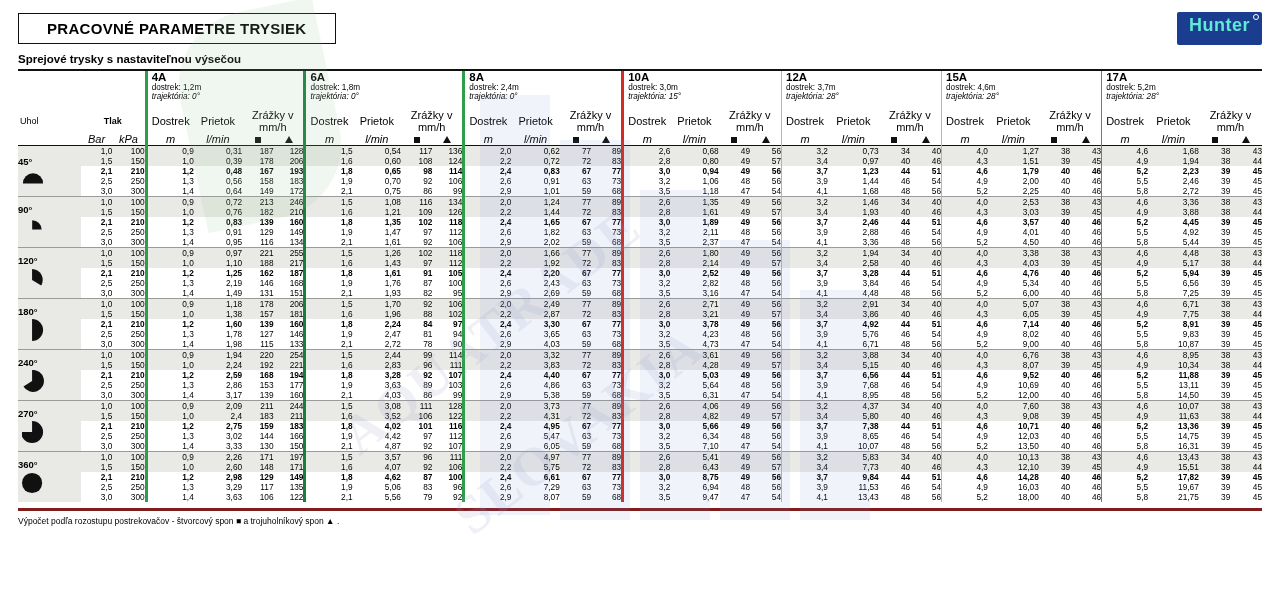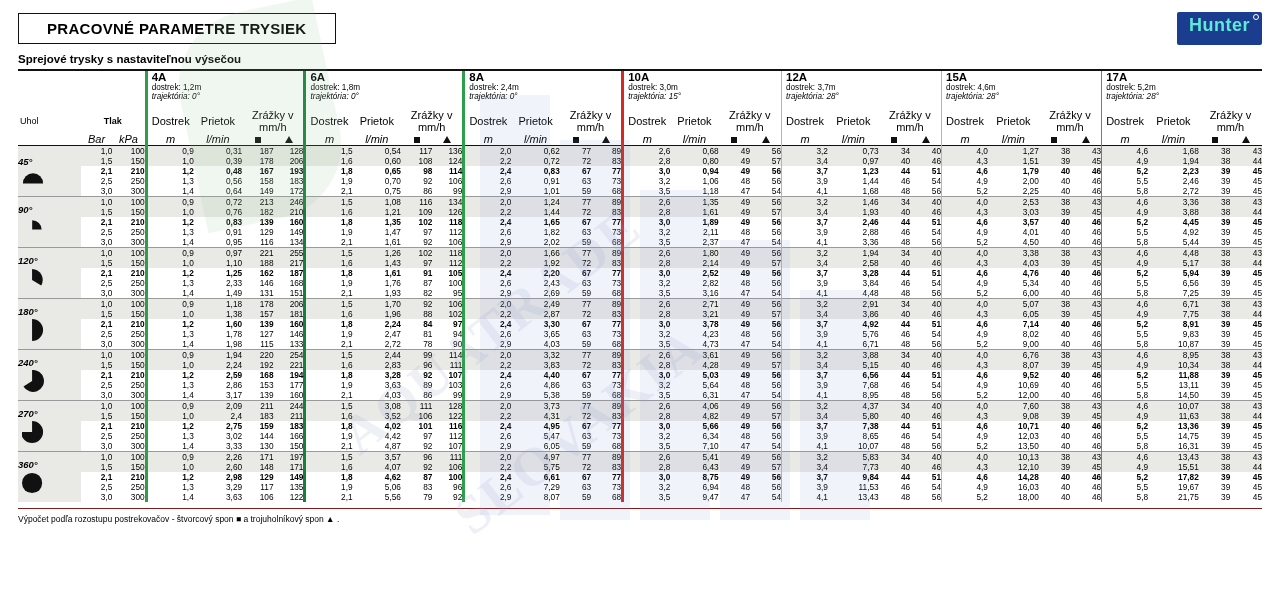--- a/index.html
+++ b/index.html
@@ -16,27 +16,27 @@
   .subtitle{margin-top:8px;font-size:11.5px;font-weight:bold;}
   .rule{height:2px;background:#111;margin-top:4px;}
   table.main{border-collapse:collapse;width:100%;font-size:8.3px;margin-top:0;}
   table.main td,table.main th{padding:0;}
   .colhdr{vertical-align:bottom;}
   .grp-name{font-size:11.5px;font-weight:bold;}
   .grp-sub{font-size:8.2px;}
   .grp-sub i{font-style:italic;}
   .unit-row td{font-size:11px;text-align:center;padding-bottom:1px;}
   .unit-row td.l{text-align:left;}
-  .angcell{font-size:9.5px;font-weight:bold;text-align:left;padding-left:2px;font-style:italic;}
+  .angcell{font-size:9.5px;font-weight:bold;text-align:left;padding-left:2px;}
   .num{text-align:right;padding-right:4px;font-size:8.3px;}
   .bold{font-weight:bold;}
   .band{background:#e9e9e6;}
   .sep{border-top:1px solid #9a9a9a;}
   .hdr-line{border-bottom:1px solid #111;font-style:italic;}
-  .footer{margin-top:6px;border-top:1px solid #7f1d1d;padding-top:5px;font-size:8.5px;}
+  .footer{margin-top:6px;border-top:3px solid #7f1d1d;padding-top:5px;font-size:8.5px;}
   .shape{display:block;margin:2px auto 1px 4px;}
   td.g4{border-left:3px solid #2e9e4a;}
   td.g6{border-left:3px solid #15803d;}
   td.g8{border-left:3px solid #2e9e4a;}
   td.g10{border-left:3px solid #d42a22;margin-left:15px;}
   td.g12{border-left:1px solid #b5b5b5;}
   td.g15{border-left:1px solid #b5b5b5;}
   td.g17{border-left:1px solid #3b82f6;}
   .sq{width:6px;height:6px;background:#111;display:inline-block;}
   .tri{width:0;height:0;border-left:4px solid transparent;border-right:4px solid transparent;border-bottom:7px solid #111;display:inline-block;}
@@ -635,21 +635,21 @@
           <td class="num bold">46</td>
           <td class="num g17 bold">5,2</td>
           <td class="num bold">5,94</td>
           <td class="num bold">39</td>
           <td class="num bold">45</td>
         </tr>
         <tr class="">
           <td class="num">2,5</td>
           <td class="num">250</td>
           <td class="num g4">1,3</td>
-          <td class="num">2,33</td>
+          <td class="num">2,19</td>
           <td class="num">146</td>
           <td class="num">168</td>
           <td class="num g6">1,9</td>
           <td class="num">1,76</td>
           <td class="num">87</td>
           <td class="num">100</td>
           <td class="num g8">2,6</td>
           <td class="num">2,43</td>
           <td class="num">63</td>
           <td class="num">73</td>

